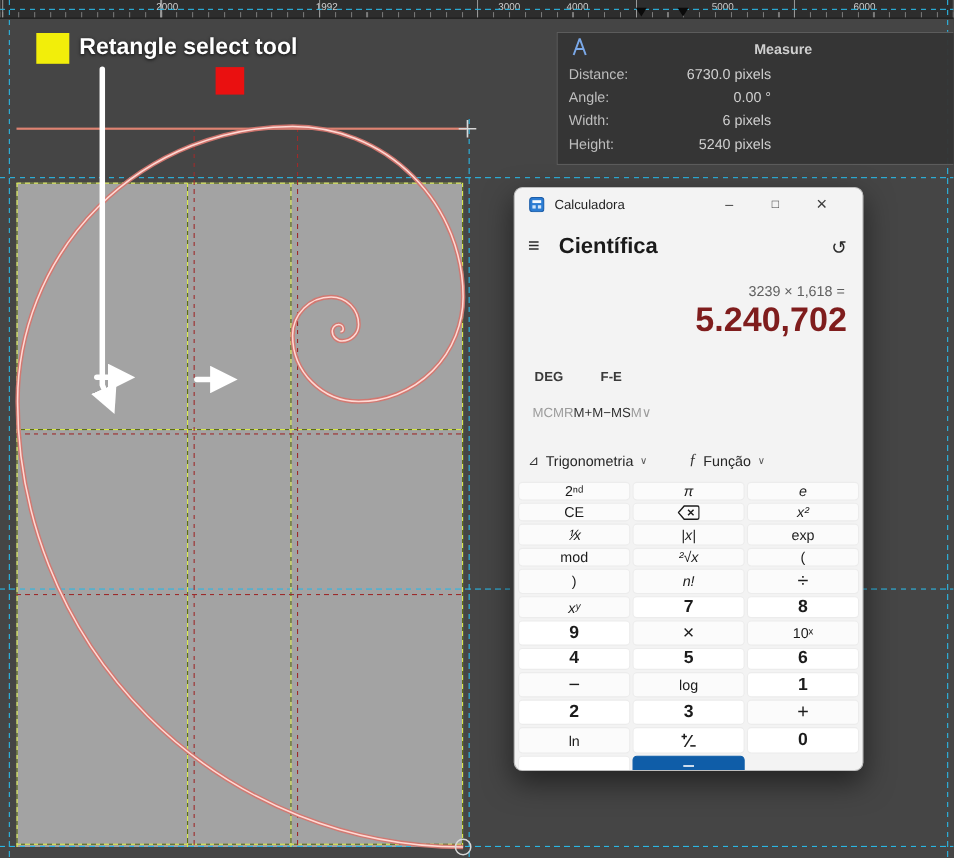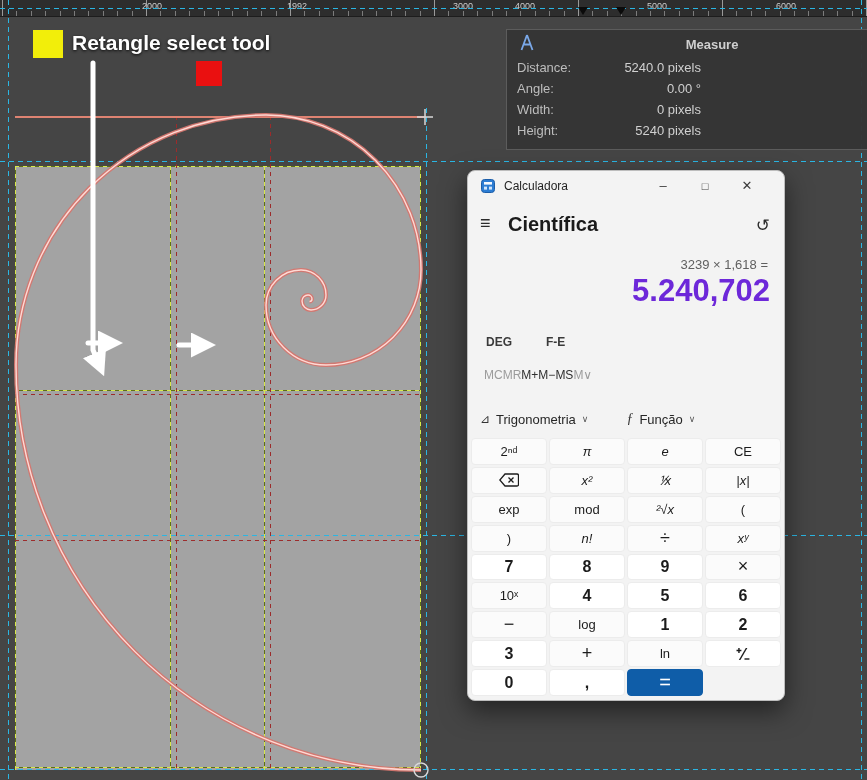--- a/index.html
+++ b/index.html
@@ -62,35 +62,35 @@
   .calc-titlebar{position:absolute;top:0;left:0;right:16px;height:30px;}
   .calc-appicon{position:absolute;left:13px;top:8px;}
   .calc-title{position:absolute;left:36px;top:8px;font-size:12px;color:#1f1f1f;}
   .wbtn{position:absolute;top:0;width:42px;height:30px;text-align:center;line-height:30px;
         font-size:13px;color:#3c3c3c;cursor:default;}
   .wbtn.min{right:84px;}.wbtn.max{right:42px;font-size:11px;}.wbtn.close{right:0;}
   .hamburger{position:absolute;left:12px;top:42px;font-size:18px;color:#2b2b2b;}
   .mode{position:absolute;left:40px;top:42px;font-size:20px;font-weight:600;color:#1a1a1a;}
   .history{position:absolute;right:14px;top:44px;font-size:17px;color:#2b2b2b;}
   .expr{position:absolute;right:16px;top:86px;font-size:13px;color:#5f5f5f;}
-  .result{position:absolute;right:14px;top:102px;font-size:31px;font-weight:700;color:#6d28d9;}
+  .result{position:absolute;right:14px;top:102px;font-size:31px;font-weight:700;color:#7f1d1d;}
   .degrow{position:absolute;left:18px;top:164px;display:flex;gap:34px;font-size:12px;
           color:#3a3a3a;font-weight:600;}
   .degrow span{cursor:pointer;}
   .memrow{position:absolute;left:16px;right:16px;top:197px;display:flex;
           font-size:12px;color:#2f2f2f;}
   .mem{cursor:pointer;}
   .mem.dis{color:#9b9b9b;}
   .droprow{position:absolute;left:12px;top:240px;display:flex;gap:38px;font-size:13px;color:#262626;}
   .drop{display:flex;align-items:center;gap:6px;cursor:pointer;}
   .dicon{font-size:12px;color:#333;}
   .dicon.func{font-style:italic;font-family:"Liberation Serif",serif;font-size:14px;}
   .chev{font-size:9px;color:#555;}
   .keypad{position:absolute;left:3px;right:3px;top:267px;bottom:4px;display:grid;
-          grid-template-columns:repeat(4,1fr);grid-auto-rows:1fr;gap:2px;}
+          grid-template-columns:repeat(3,1fr);grid-auto-rows:1fr;gap:2px;}
   .key{border:1px solid #ececec;background:#fbfbfb;border-radius:4px;font-size:13px;
        color:#1c1c1c;font-family:inherit;display:flex;align-items:center;justify-content:center;
        padding:0;cursor:pointer;}
   .key.num{background:#ffffff;font-size:16px;font-weight:600;}
   .key.math{font-style:italic;}
   .key.op{font-size:18px;}
   .key.eq{background:#0f5da8;border-color:#0f5da8;color:#fff;font-size:20px;}
 </style>
 </head>
 <body>
@@ -164,29 +164,29 @@
     <div class="mp-title">
       <svg class="mp-icon" width="16" height="18">
         <path d="M8 1 L2.5 16 M8 1 L13.5 16 M4 10.5 L12 10.5" stroke="#7aa8e8" stroke-width="1.8" fill="none"></path>
       </svg>
       <span class="mp-heading">Measure</span>
       <span class="mp-menu">▲</span>
       <span class="mp-close">⊠</span>
     </div>
     <div class="mp-row">
       <span class="mp-label">Distance:</span>
-      <span class="mp-value">5240.0 pixels</span>
+      <span class="mp-value">6730.0 pixels</span>
     </div>
     <div class="mp-row">
       <span class="mp-label">Angle:</span>
       <span class="mp-value">0.00 °</span>
     </div>
     <div class="mp-row">
       <span class="mp-label">Width:</span>
-      <span class="mp-value">0 pixels</span>
+      <span class="mp-value">6 pixels</span>
     </div>
     <div class="mp-row">
       <span class="mp-label">Height:</span>
       <span class="mp-value">5240 pixels</span>
     </div>
   </div>
 
   <div class="calc">
     <div class="calc-titlebar">
       <svg class="calc-appicon" width="14" height="14">

